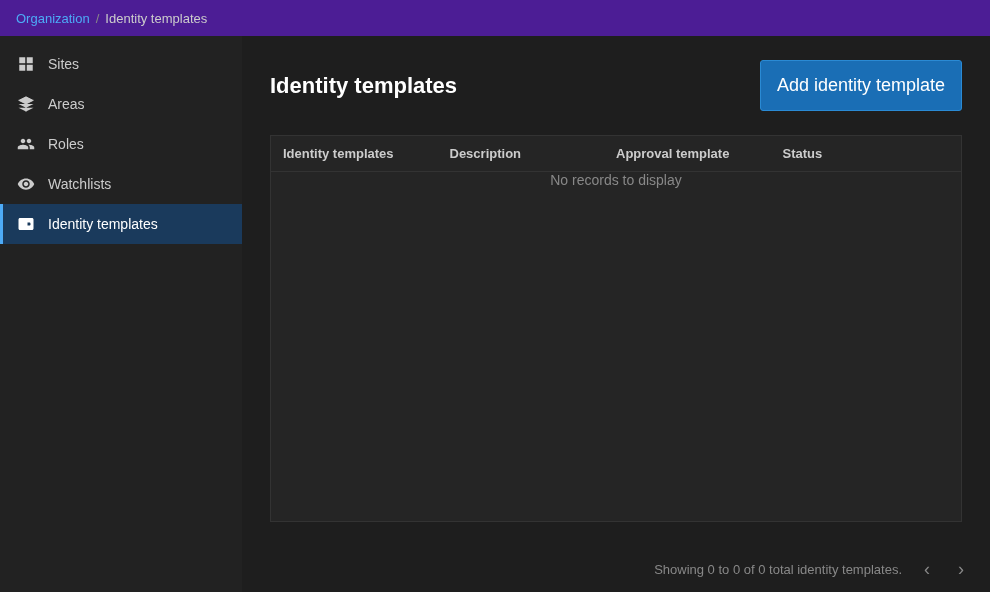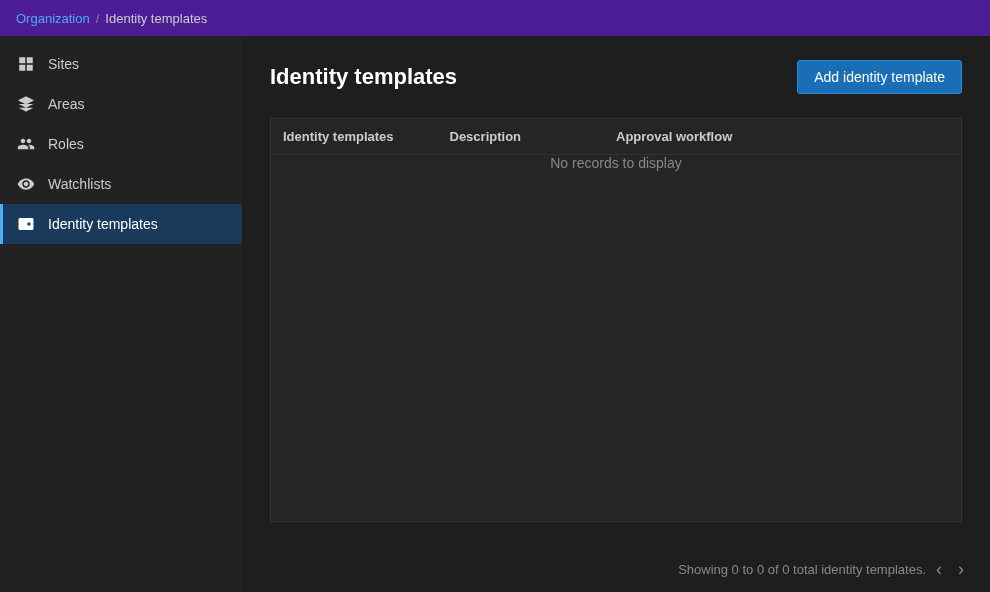--- a/index.html
+++ b/index.html
@@ -96,22 +96,22 @@
     .page-title {
       font-size: 22px;
       font-weight: 600;
       color: #fff;
     }
 
     .add-btn {
       background: #1a6eb5;
       color: #fff;
       border: 1px solid #2a8ad4;
-      padding: 8px 16px;
-      font-size: 14px;
+      padding: 14px 16px;
+      font-size: 18px;
       cursor: pointer;
       border-radius: 3px;
     }
 
     
     .table-container {
       border: 1px solid #333;
       background: #252525;
       flex: 1;
       display: flex;
@@ -139,21 +139,21 @@
       font-size: 14px;
       color: #888;
     }
 
     
     .pagination-bar {
       display: flex;
       align-items: center;
       justify-content: flex-end;
       padding: 12px 20px;
-      gap: 4px;
+      gap: 16px;
       color: #888;
       font-size: 13px;
     }
     .pagination-btn {
       background: transparent;
       border: none;
       color: #888;
       cursor: pointer;
       font-size: 18px;
       padding: 2px 6px;
@@ -233,21 +233,22 @@
 
       <div class="page-header">
         <h1 class="page-title">Identity templates</h1>
         <button class="add-btn">Add identity template</button>
       </div>
 
       <div class="table-container">
         <div class="table-header">
           <div class="table-header-cell">Identity templates</div>
           <div class="table-header-cell">Description</div>
-          <div class="table-header-cell">Approval workflow</div>
+          <div class="table-header-cell">Approval template</div>
+          <div class="table-header-cell">Status</div>
         </div>
         <div class="table-body">
           <span class="no-records">No records to display</span>
         </div>
       </div>
 
     </div>
 
     <div class="pagination-bar">
       <span>Showing 0 to 0 of 0 total identity templates.</span>

